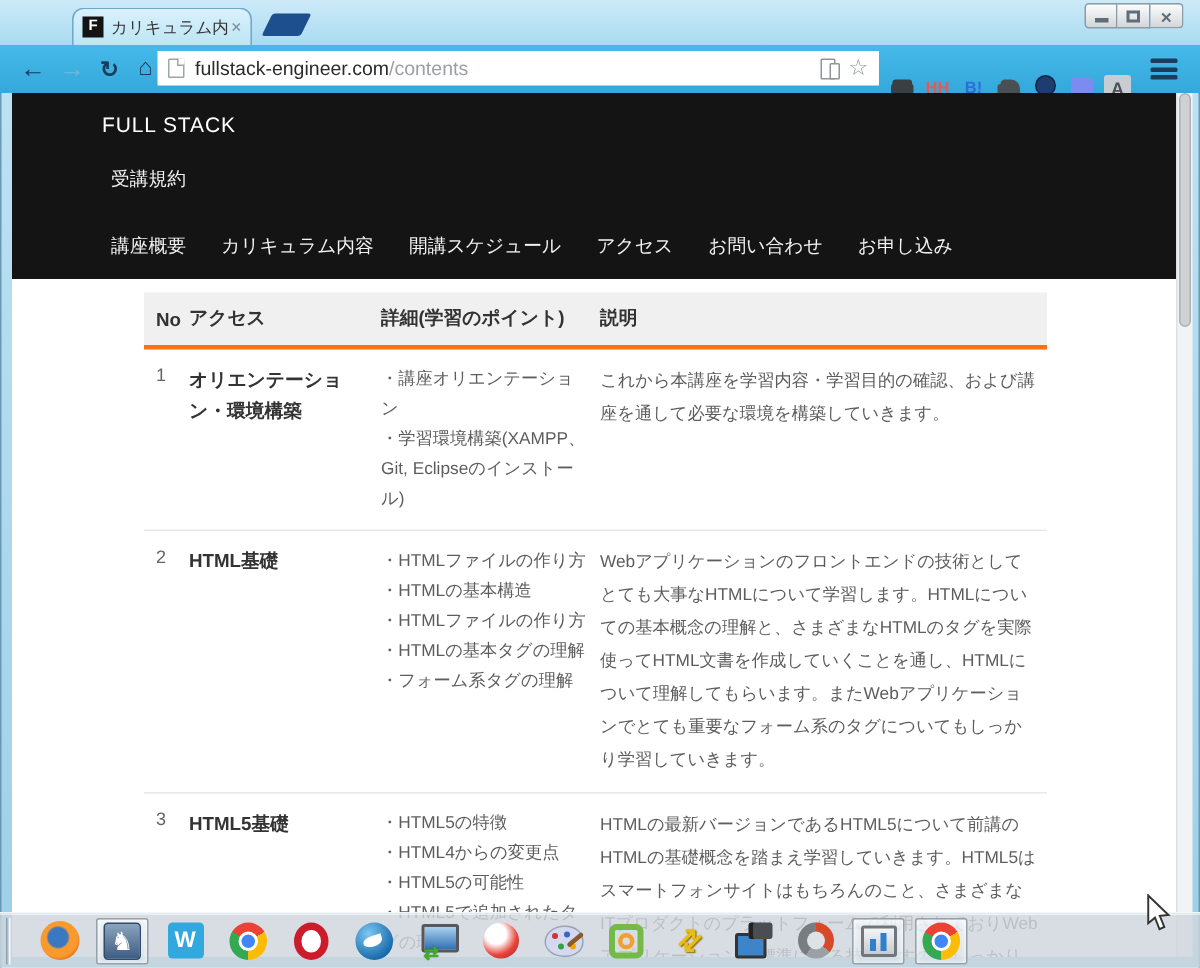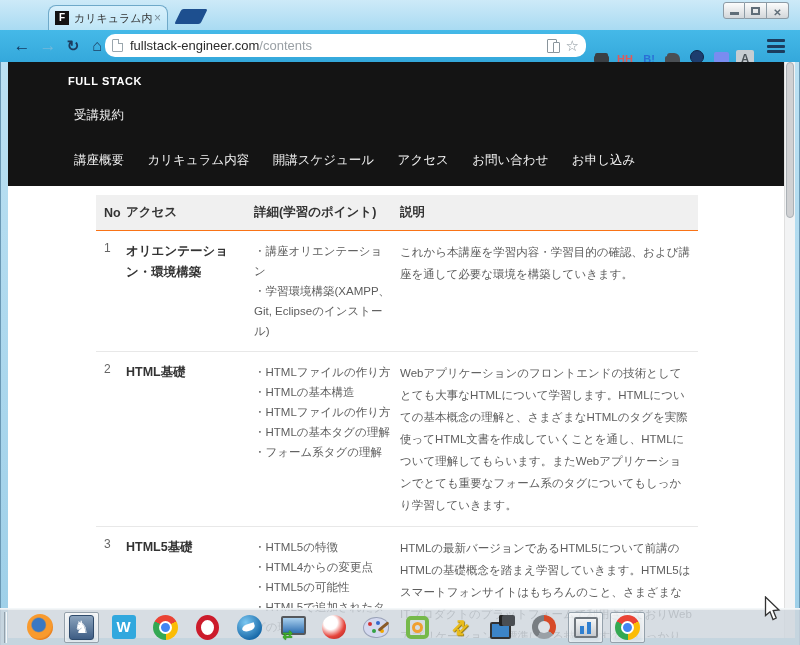--- a/index.html
+++ b/index.html
@@ -37,21 +37,21 @@
   .btn-back    { left:10px; width:24px; color:#153a60; font-size:17px; }
   .btn-back::before { content:"←"; }
   .btn-forward { left:36px; width:24px; color:#74b9da; font-size:17px; }
   .btn-forward::before { content:"→"; }
   .btn-reload  { left:62px; width:22px; color:#1c3c5e; font-size:15px; }
   .btn-reload::before { content:"↻"; }
   .btn-home    { left:86px; width:22px; color:#1c3c5e; font-size:16px; }
   .btn-home::before { content:"⌂"; }
 
   .omnibox { position:absolute; left:105px; top:4px; width:481px; height:23px; background:#fff;
-             border-radius:10px; display:flex; align-items:center; padding:0 7px; }
+             border-radius:0; display:flex; align-items:center; padding:0 7px; }
   .page-icon { width:11px; height:13px; border:1px solid #9aa6ad; border-radius:1px; position:relative; flex:0 0 auto; }
   .page-icon::before { content:""; position:absolute; right:-1px; top:-1px; width:4px; height:4px;
                        background:#fff; border-left:1px solid #9aa6ad; border-bottom:1px solid #9aa6ad; }
   .url { margin-left:7px; font-size:13px; white-space:nowrap; overflow:hidden; }
   .url .domain { color:#2b2b2b; }
   .url .path { color:#9aa0a5; }
   .omni-right { margin-left:auto; display:flex; align-items:center; gap:6px; }
   .mobile-icon { position:relative; width:13px; height:14px; }
   .mobile-icon::before { content:""; position:absolute; left:0; top:0; width:8px; height:12px;
                          border:1px solid #8a959c; border-radius:1px; }
@@ -79,33 +79,33 @@
                        border-top-color:#7a8cf0; }
   .ext-abox { background:#c7cdd2; color:#4a5258; font-weight:bold; font-size:12px; border-radius:2px; }
   .menu-btn { position:absolute; right:15px; top:8px; width:18px; height:16px; display:flex; flex-direction:column;
               justify-content:space-between; padding:1px 0; }
   .menu-btn i { display:block; height:3px; background:#1c3c5e; border-radius:1px; }
 
   
   .viewport { position:absolute; left:8px; top:62px; width:776px; height:576px; background:#fff; overflow:hidden; }
 
   .site-header { background:#141414; height:124px; padding:13px 0 0 60px; }
-  .logo { color:#fff; font-size:11px; font-weight:bold; letter-spacing:0.6px; }
+  .logo { color:#fff; font-size:14px; font-weight:normal; letter-spacing:0.6px; }
   .nav { margin-left:6px; }
   .nav-row1 { margin-top:19px; }
   .nav-row2 { margin-top:15px; }
   .nav a { display:inline-block; color:#f2f2f2; font-size:12.5px; text-decoration:none; margin-right:19px;
            line-height:26px; }
 
   table.curriculum { border-collapse:collapse; table-layout:fixed; width:602px; margin:9px 0 0 88px;
                      color:#666; }
   .curriculum col.c-no { width:30px; } .curriculum col.c-title { width:128px; }
   .curriculum col.c-detail { width:146px; } .curriculum col.c-desc { width:298px; }
   .curriculum th { background:#f0f0f0; text-align:left; font-size:12.5px; color:#333; font-weight:bold;
-                   padding:9px 6px 9px 0; border-bottom:1px solid #f97316; }
+                   padding:9px 6px 9px 0; border-bottom:3px solid #f97316; }
   .curriculum th:first-child { padding-left:8px; }
   .curriculum td { vertical-align:top; padding:10px 6px 10px 0; border-bottom:1px solid #e8e8e8; }
   .curriculum td:first-child { padding-left:8px; font-size:12px; }
   td.cell-title { font-size:12.5px; font-weight:bold; color:#333; line-height:21px; }
   td.cell-detail div { font-size:11.5px; line-height:20px; color:#5d5d5d; }
   td.cell-desc { font-size:11.5px; line-height:22px; color:#5d5d5d; }
 
   
   .scrollbar { position:absolute; left:784px; top:62px; width:11px; height:576px; background:#f2f3f4;
                border-left:1px solid #e0e0e0; }

